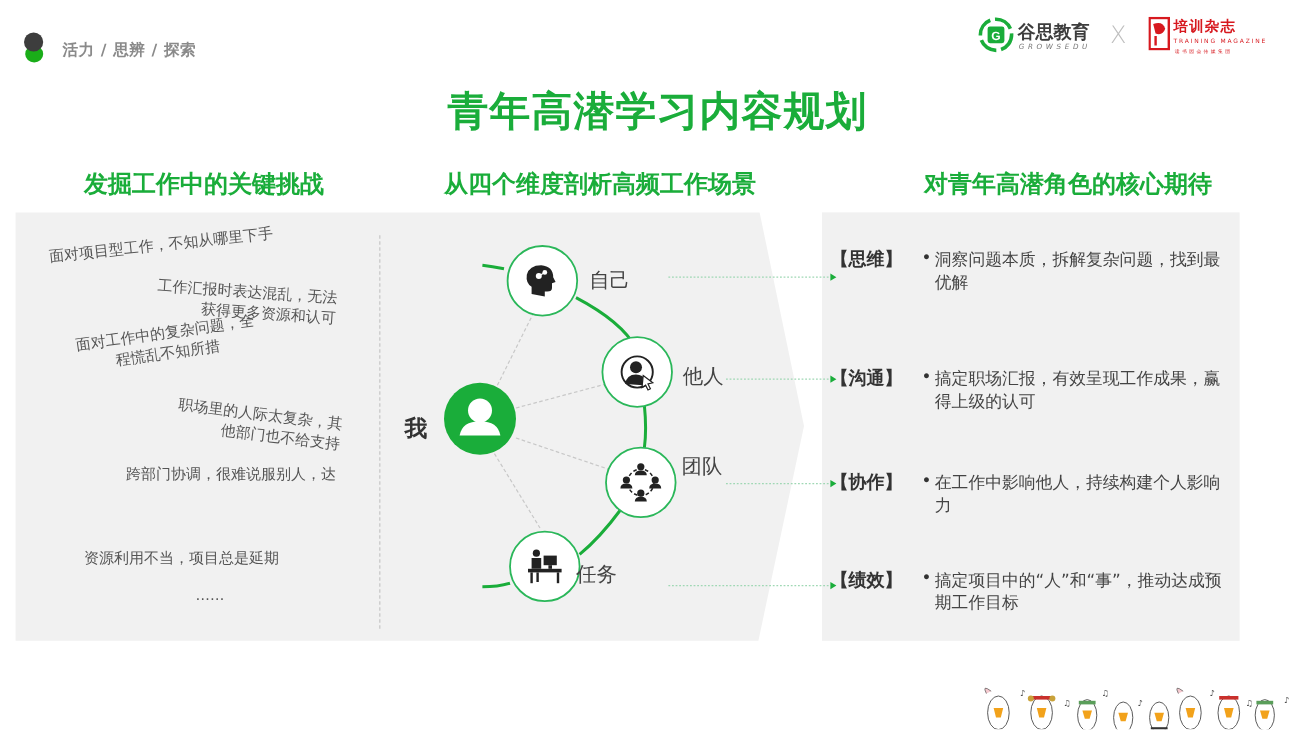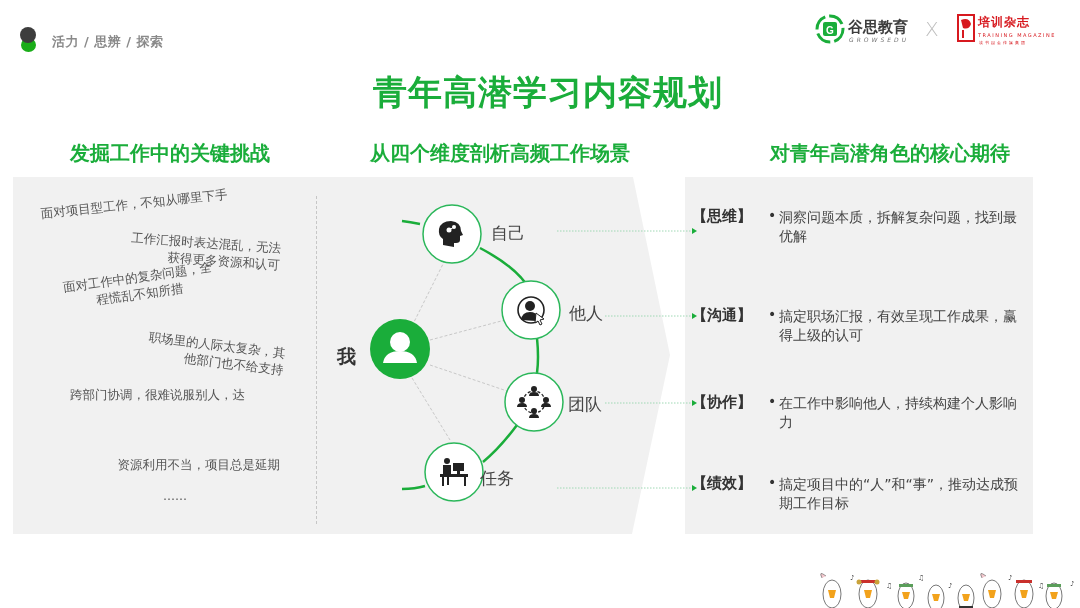--- a/index.html
+++ b/index.html
@@ -35,22 +35,22 @@
     
     .panel-left { left: 0; top: 0; width: 1080px; height: 608px; pointer-events: none; }
     .panel-right { left: 685px; top: 177px; width: 348px; height: 357px; background: #f1f1f1; }
 
     
     .challenge { font-size: 12.5px; color: #555; line-height: 17px; white-space: nowrap; }
     .c1 { left: 40px; top: 205px; transform: rotate(-6deg); transform-origin: left top; }
     .c2 { left: 132px; top: 229px; transform: rotate(4deg); transform-origin: left top; text-align: right; }
     .c3 { left: 62px; top: 279px; transform: rotate(-8deg); transform-origin: left top; text-align: center; }
     .c4 { left: 150px; top: 328px; transform: rotate(7deg); transform-origin: left top; text-align: right; }
-    .c5 { left: 70px; top: 386px; text-align: left; width: 210px; }
-    .c6 { left: 70px; top: 456px; text-align: right; width: 210px; }
+    .c5 { left: 70px; top: 386px; text-align: right; width: 210px; }
+    .c6 { left: 70px; top: 456px; text-align: left; width: 210px; }
     .c7 { left: 70px; top: 488px; text-align: center; width: 210px; font-size: 12px; }
 
     .divider-left { left: 316px; top: 196px; height: 328px; border-left: 1px dashed #c6c6c6; }
 
     
     .diagram { left: 0; top: 0; width: 1080px; height: 608px; }
 
     
     .node-label { font-size: 17px; color: #444; }
     .me-label { left: 337px; top: 344px; font-size: 19px; font-weight: bold; color: #333; }
@@ -188,21 +188,21 @@
     <circle cx="31" cy="18" r="3"></circle>
       <path d="M26 25 Q26 21 31 21 Q36 21 36 25 Z"></path>
     <circle cx="19" cy="29" r="3"></circle>
       <path d="M14 36 Q14 32 19 32 Q24 32 24 36 Z"></path>
     <circle cx="43" cy="29" r="3"></circle>
       <path d="M38 36 Q38 32 43 32 Q48 32 48 36 Z"></path>
     <circle cx="31" cy="40" r="3"></circle>
       <path d="M26 47 Q26 43 31 43 Q36 43 36 47 Z"></path>
   </g>
 </svg>
-<div class="abs node-label" style="left:568px;top:393px;">团队</div>
+<div class="abs node-label" style="left:568px;top:377px;">团队</div>
 
 <svg class="abs" style="left:423px;top:441px;width:62px;height:62px;" viewBox="0 0 62 62">
   <circle cx="31" cy="31" r="29" fill="#fff" stroke="#2bb75a" stroke-width="1.5"></circle>
   <g fill="#222">
     <circle cx="24" cy="20" r="3"></circle>
     <path d="M20 24 L28 24 L28 33 L20 33 Z"></path>
     <rect x="30" y="22" width="11" height="8"></rect>
     <rect x="34" y="30" width="3" height="3"></rect>
     <rect x="17" y="33" width="28" height="3"></rect>
     <rect x="19" y="36" width="2" height="9"></rect>

